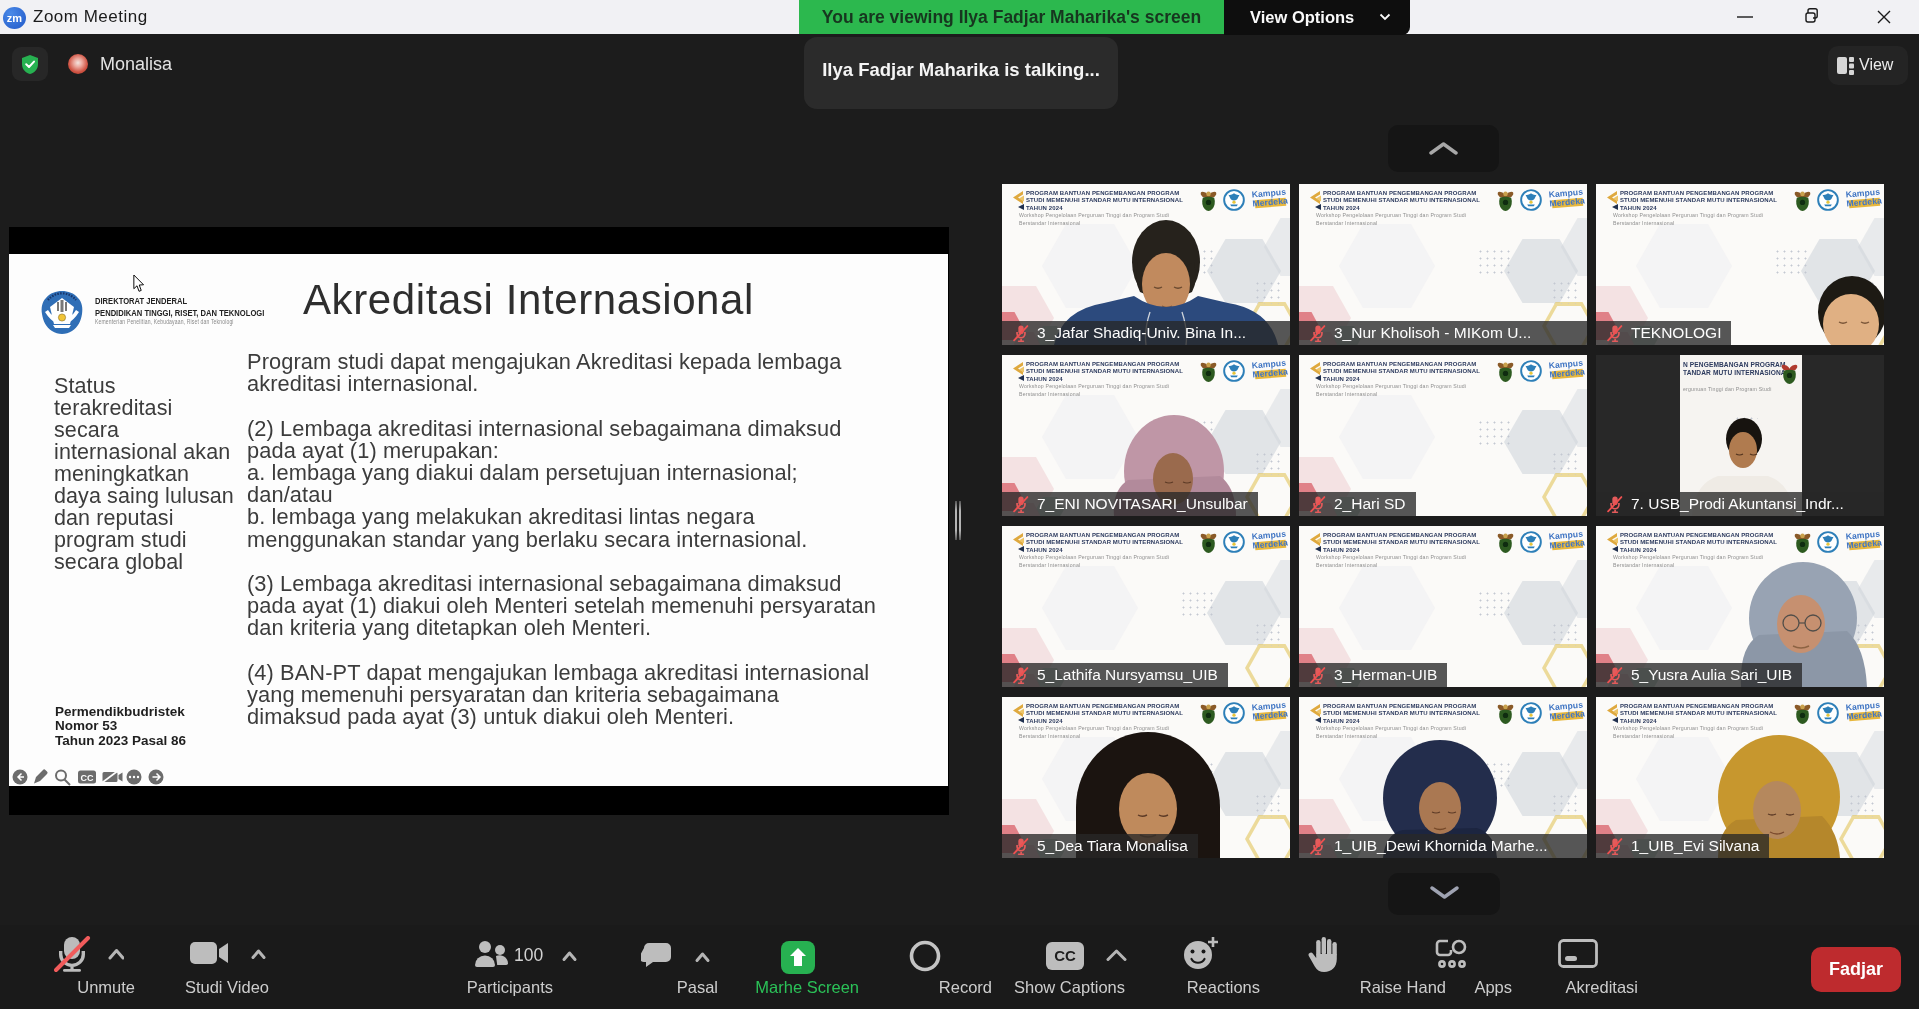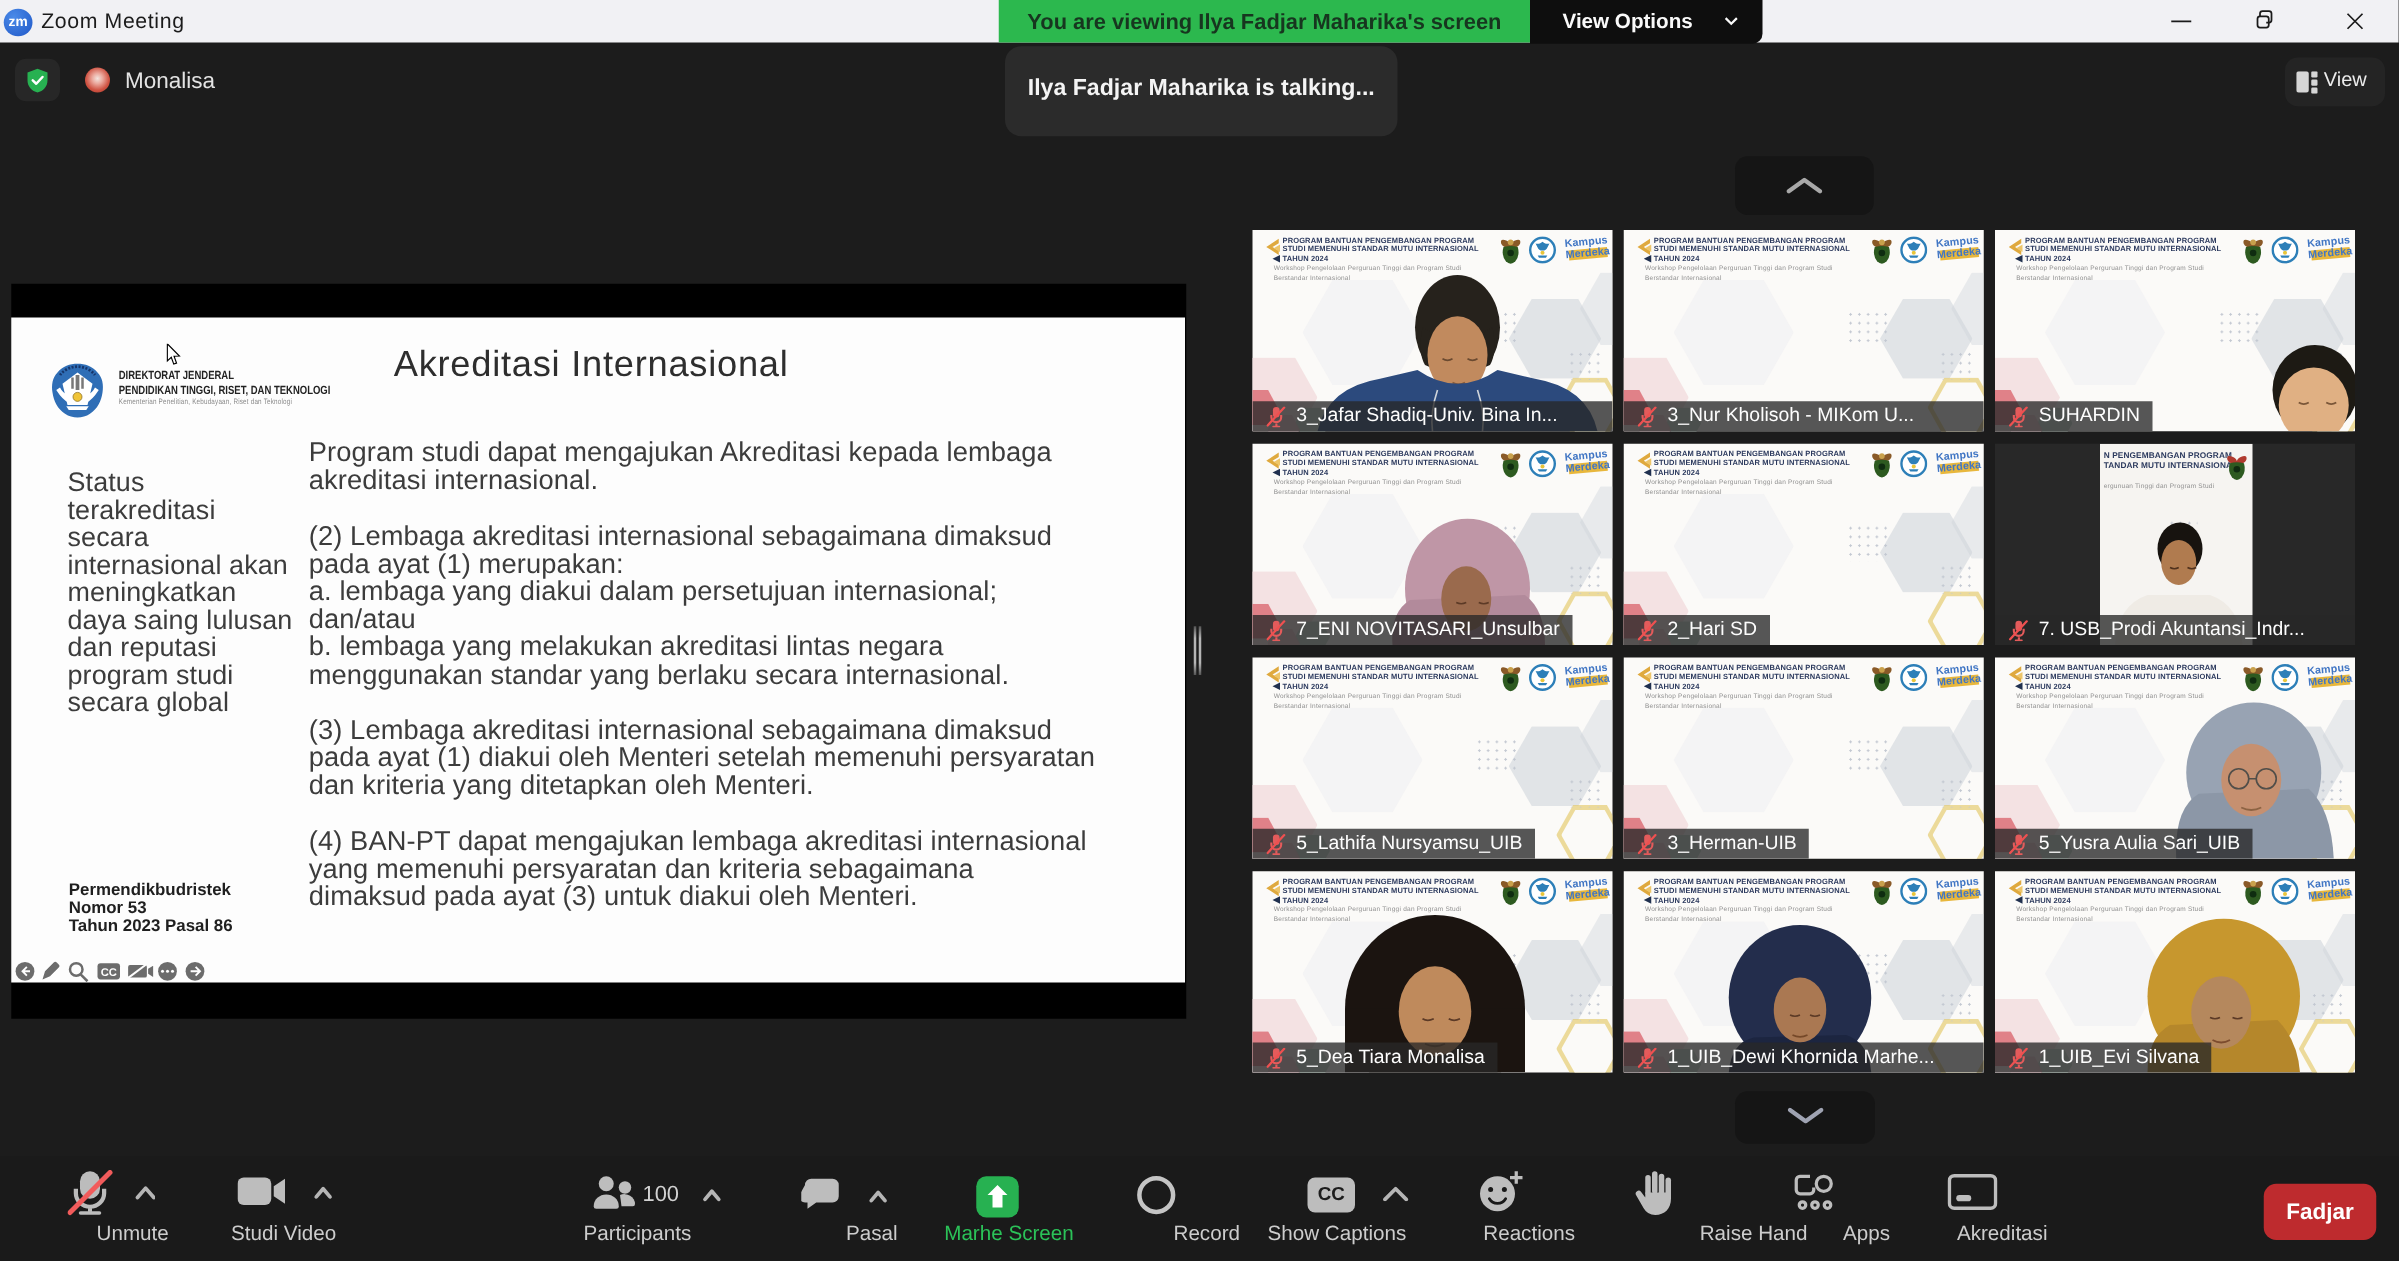--- a/index.html
+++ b/index.html
@@ -26,21 +26,21 @@
             background:radial-gradient(circle at 50% 44%, #f3e4de 0%, #eba89d 28%, #cf5343 62%, #a63524 100%); }
   #rectext { position:absolute; left:100px; top:54px; font-size:18px; color:#e3e3e3; }
   #talking { position:absolute; left:804px; top:37px; width:314px; height:72px; background:#2b2b2b; border-radius:13px;
              color:#f4f4f4; font-weight:bold; font-size:18.5px; text-align:center; line-height:66px; }
   #viewbtn { position:absolute; left:1828px; top:46px; width:80px; height:39px; background:#242424; border-radius:10px; }
   #viewbtn span { position:absolute; left:31px; top:10px; font-size:16px; color:#ececec; }
 
   
   #sharebk { position:absolute; left:9px; top:227px; width:940px; height:588px; background:#000; }
   #slide { position:absolute; left:9px; top:254px; width:939px; height:532px; background:#fdfdfd; }
-  #slidetitle { position:absolute; left:303px; top:276px; width:480px; font-size:29px; letter-spacing:0.6px; color:#2e2e2e;margin-left:12px; }
+  #slidetitle { position:absolute; left:303px; top:276px; width:480px; font-size:42px; letter-spacing:0.6px; color:#2e2e2e; }
   #dikti-t1 { position:absolute; left:95px; top:295px; font-size:9.5px; font-weight:bold; color:#222; line-height:12.3px; transform:scaleX(0.8); transform-origin:0 0;}
   #dikti-t2 { position:absolute; left:95px; top:318px; font-size:6.3px; color:#8a8a8a; letter-spacing:0.2px; transform:scaleX(0.8); transform-origin:0 0; }
   #leftcol { position:absolute; left:54px; top:375px; font-size:21.5px; color:#3c3c3c; line-height:22px; letter-spacing:0.1px; }
   #bodytext { position:absolute; left:247px; top:351px; font-size:21.8px; color:#3c3c3c; line-height:22.2px; letter-spacing:0.1px; }
   #perm { position:absolute; left:55px; top:705px; font-size:13.5px; font-weight:bold; color:#1f1f1f; line-height:14.4px; }
   #slidetools { position:absolute; left:12px; top:768px; }
   #splitter1, #splitter2 { position:absolute; top:501px; width:2px; height:39px;
      background:linear-gradient(180deg,#555,#b5b5b5 25%,#b5b5b5 75%,#555); }
   #splitter1 { left:955px; } #splitter2 { left:959px; }
 
@@ -303,21 +303,21 @@
     <div class="tname">
       <svg width="16" height="17" viewBox="0 0 15 16" style="flex:none">
         <g fill="#e45b5b">
           <rect x="5" y="0.5" width="5" height="8" rx="2.5"></rect>
           <path d="M3 6.5 v1.8 a4.5 4.5 0 0 0 9 0 V6.5 h-1.6 v1.8 a2.9 2.9 0 0 1 -5.8 0 V6.5 z"></path>
           <rect x="6.8" y="13" width="1.6" height="2"></rect>
           <rect x="4.5" y="14.6" width="6" height="1.4" rx="0.7"></rect>
         </g>
         <path d="M1 14.5 L13.5 1" stroke="#ef5050" stroke-width="1.7" stroke-linecap="round"></path>
       </svg>
-      <span>SUHARDIN</span>
+      <span>TEKNOLOGI</span>
     </div>
   </div>
 <div class="tile" style="left:1002px;top:355px">
     <div class="hx" style="left:40px;top:40px;width:96px;height:84px;background:#ededf1;opacity:.5"></div>
     <div class="hx" style="left:205px;top:55px;width:74px;height:64px;background:#ccd1d9;opacity:.55"></div>
     <div class="hx" style="left:262px;top:34px;width:66px;height:58px;background:#ccd1d9;opacity:.4"></div>
     <div class="hx" style="left:243px;top:118px;width:54px;height:48px;background:#e2c45c;opacity:.6"></div>
     <div class="hx" style="left:247px;top:121.5px;width:46px;height:41px;background:#fbfaf8"></div>
     <div class="hx" style="left:-20px;top:102px;width:72px;height:64px;background:#f2dcdd;opacity:.8"></div>
     <div class="hx" style="left:-10px;top:128px;width:30px;height:28px;background:#da606a;opacity:.75"></div>

